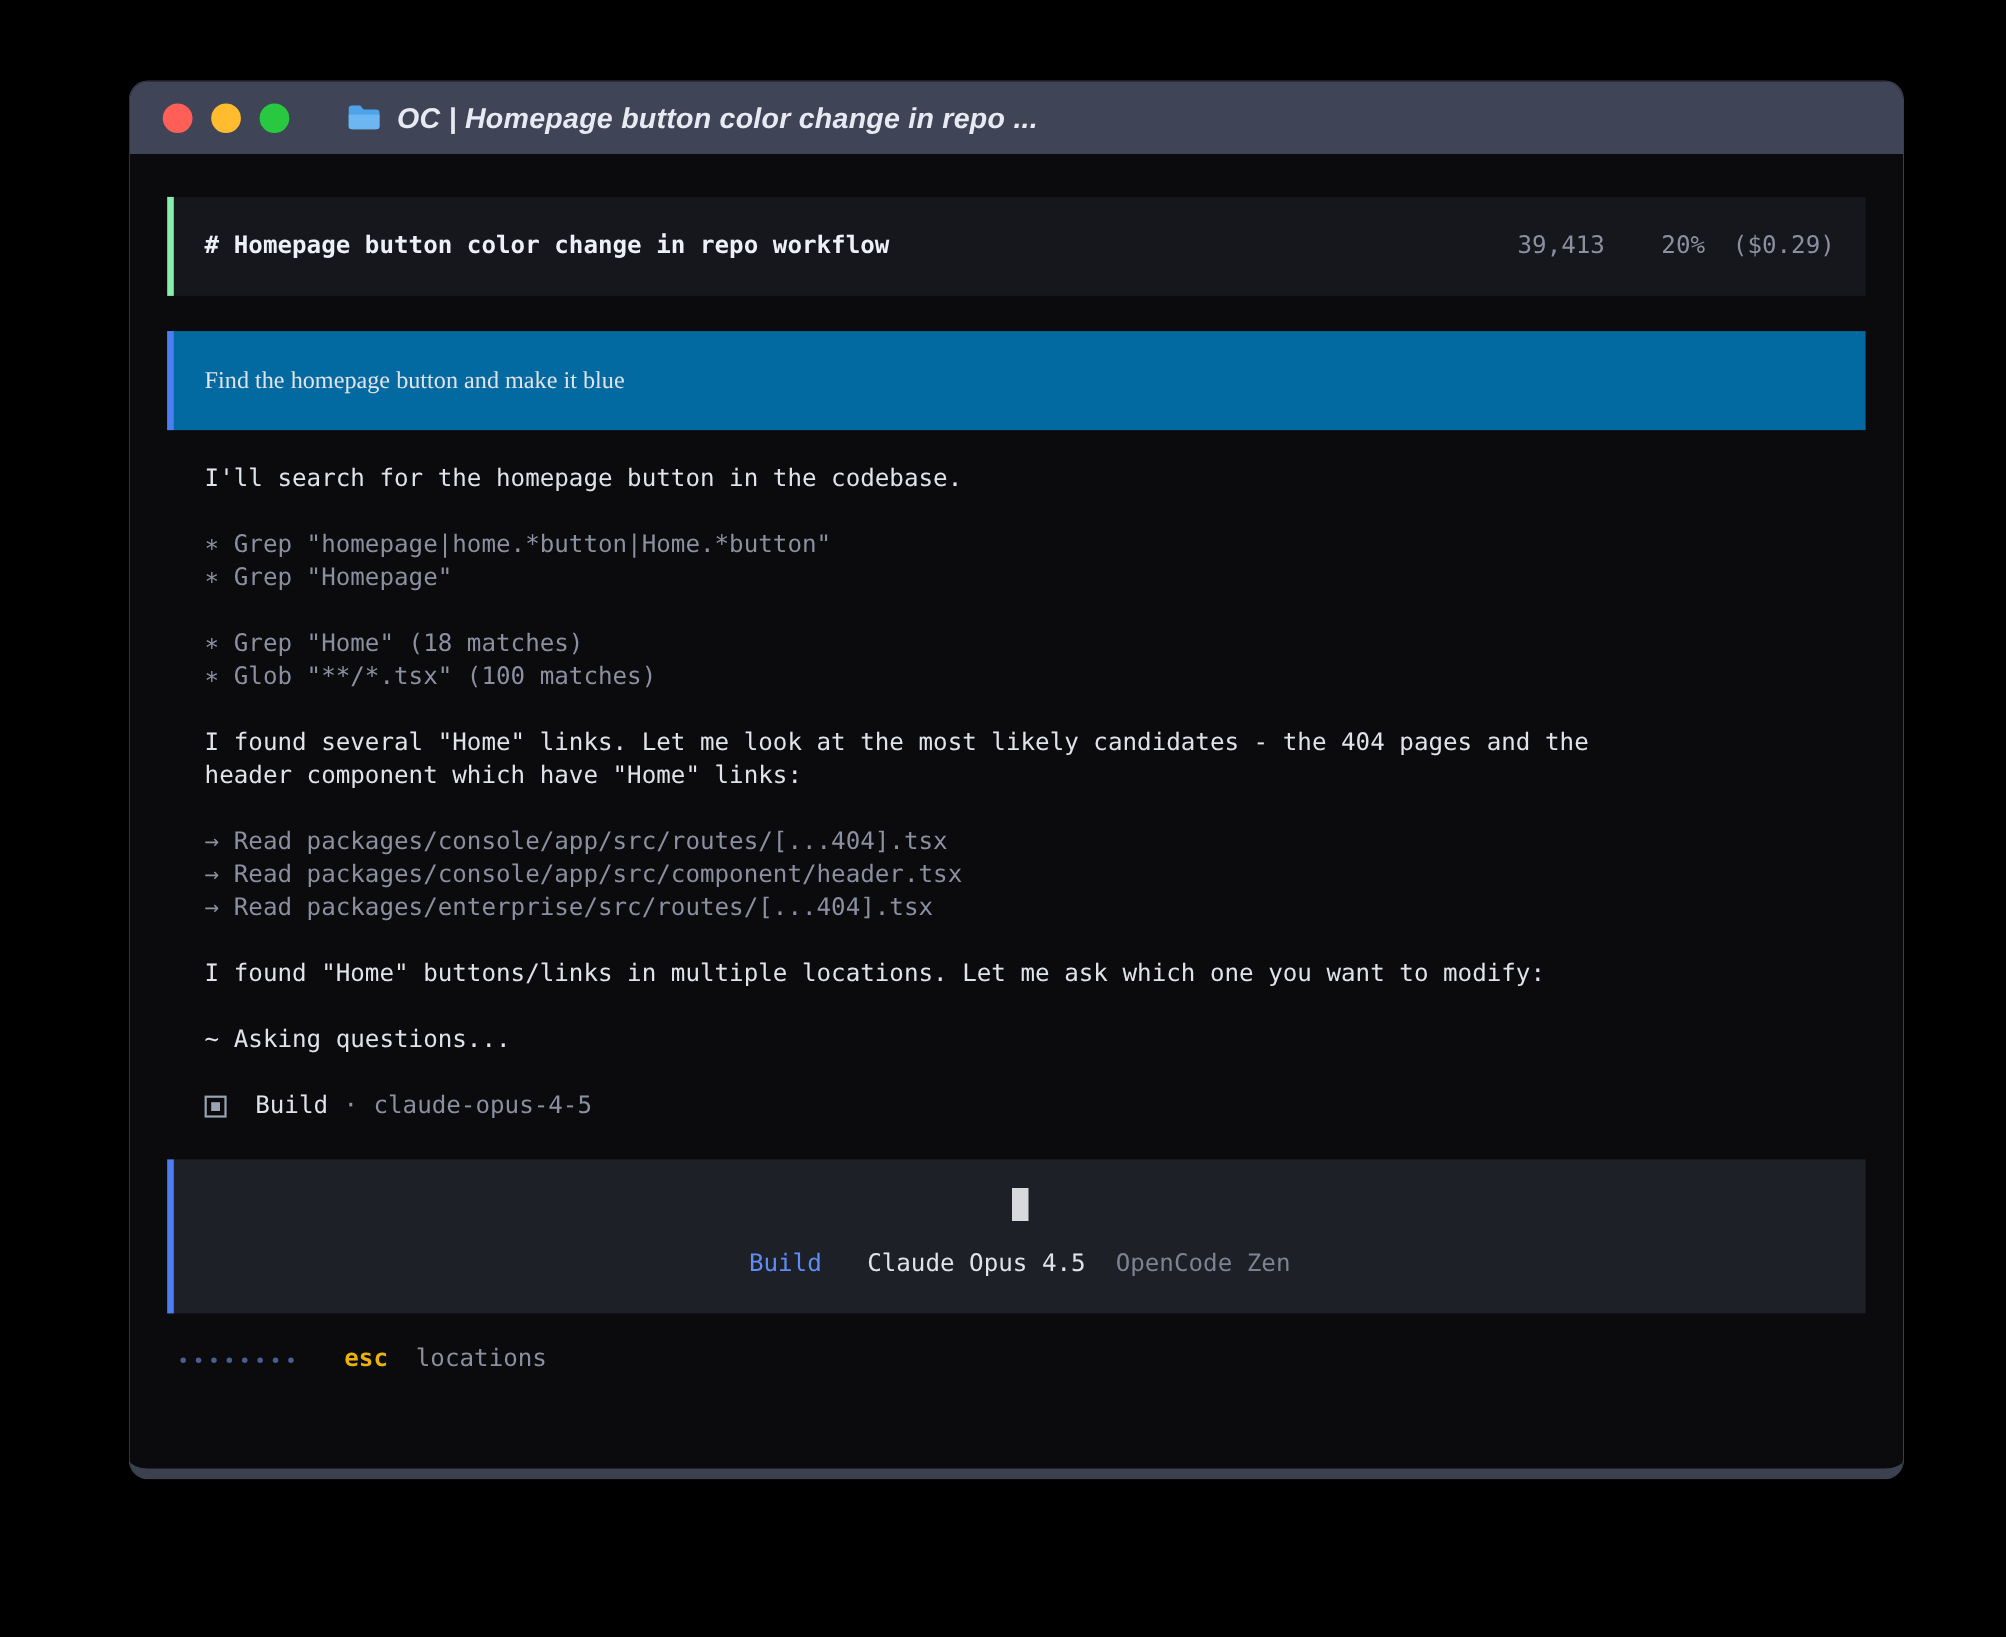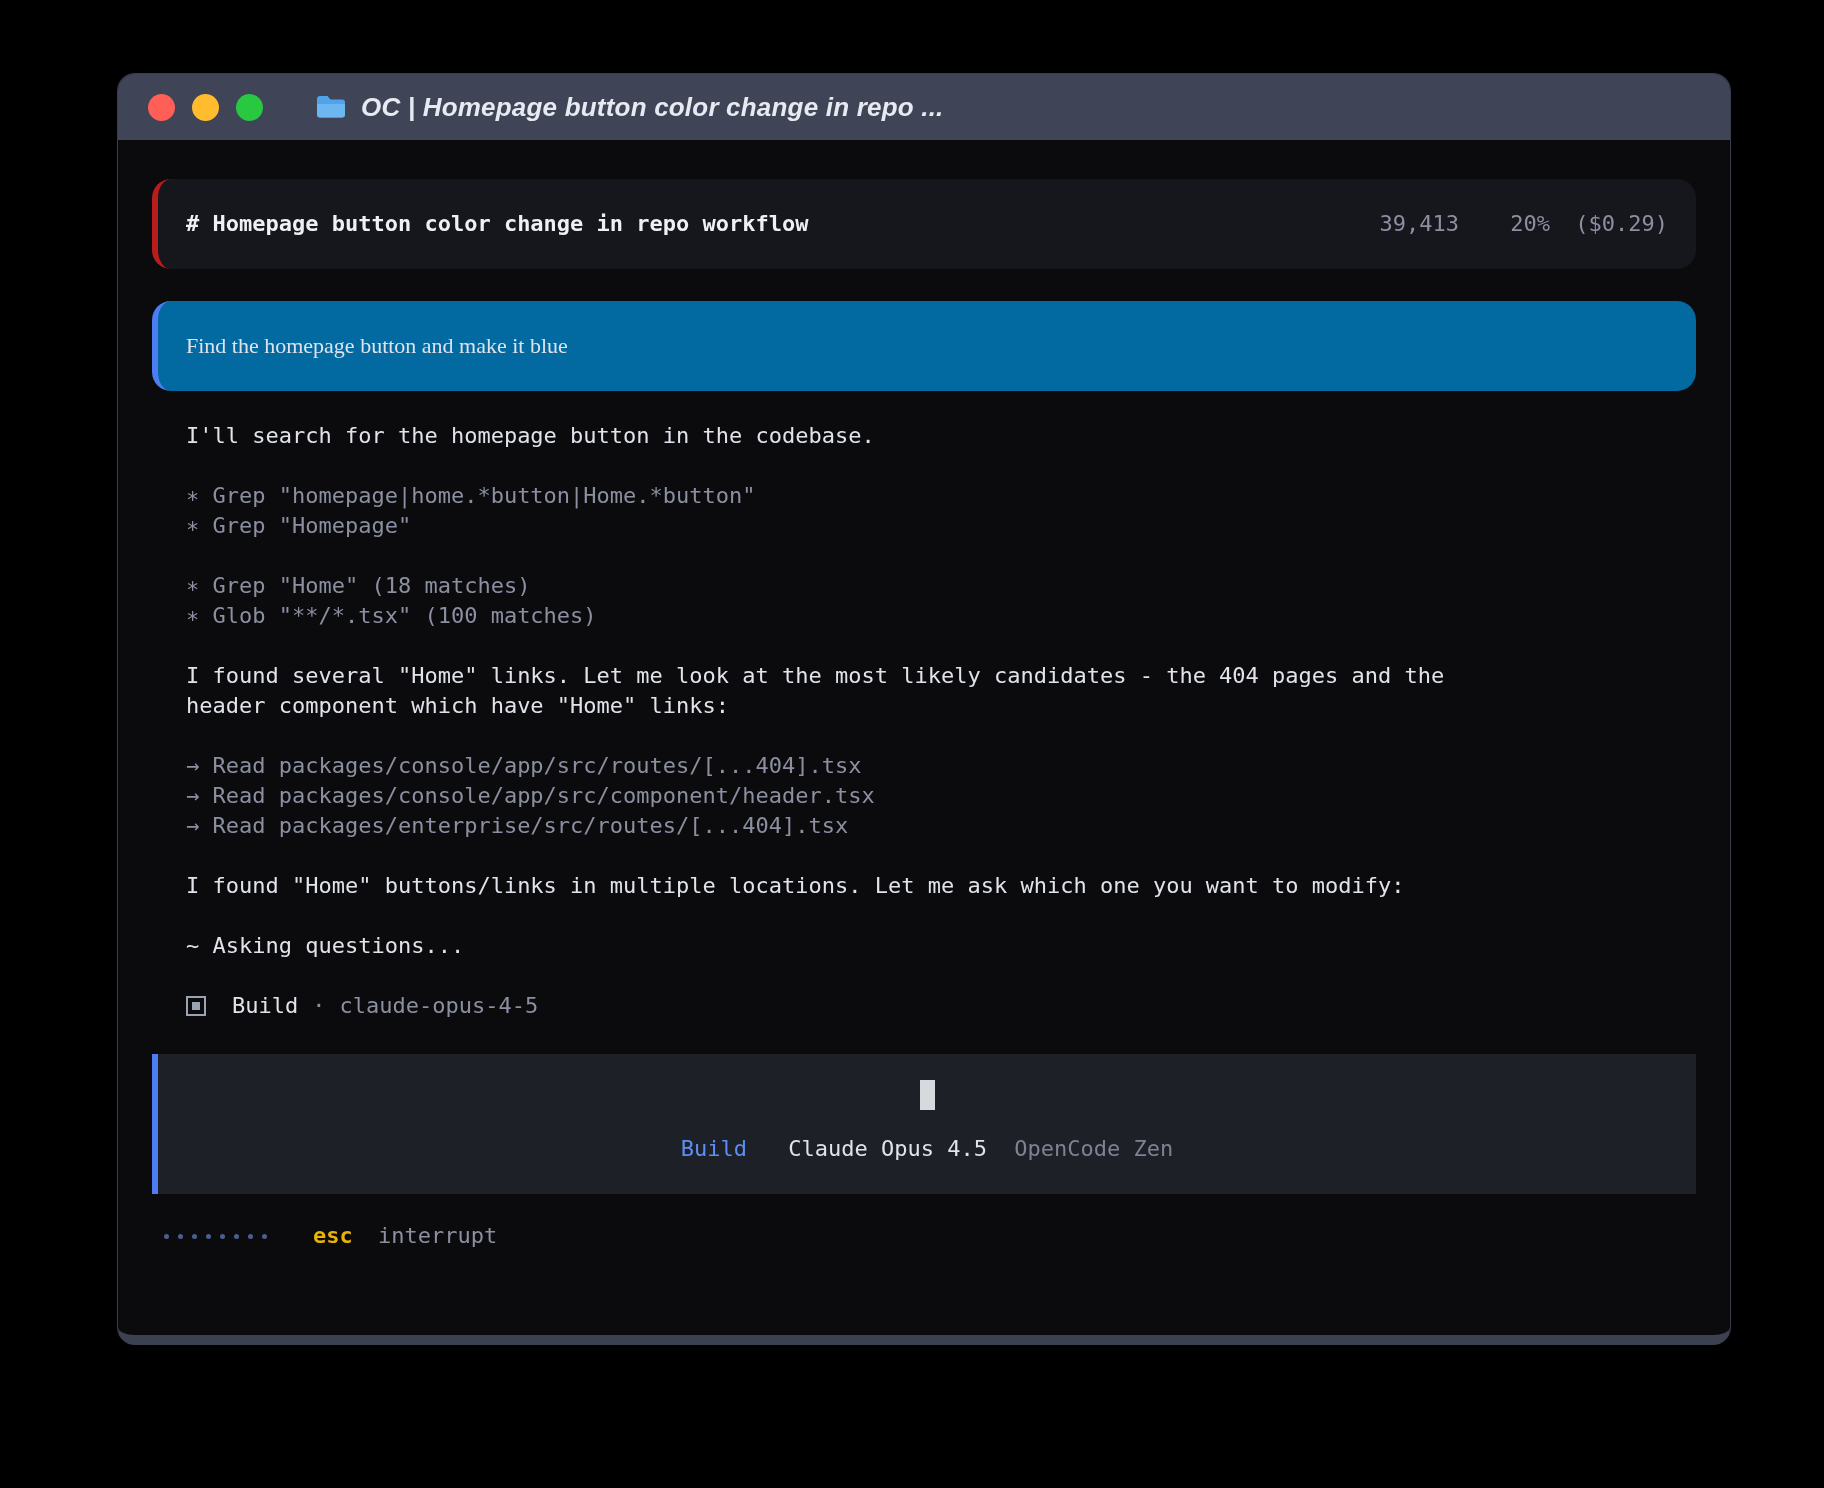--- a/index.html
+++ b/index.html
@@ -34,24 +34,23 @@
   .title-wrap { display:flex; align-items:center; gap:14px; margin-left:52px;font-style:italic; }
   .titlebar-title {
     font-family:"Liberation Sans", sans-serif;
     font-weight:bold; font-size:26px;
     color:#e7eaf2; letter-spacing:0.2px;
     white-space:nowrap;
   }
   
   .content { padding:39px 34px 0; height:1195px; font-size:22px; line-height:30px; }
   .block {
-    border-left:6px solid #b91c1c;
+    border-left:6px solid #86efac;
     padding:30px 28px;
     background:#16171c;
-    border-radius:19px;
   }
   .session-header { display:flex; justify-content:space-between; align-items:center; }
   .session-title { color:#edf0f6; font-weight:bold; white-space:nowrap; }
   .session-stats { color:#8b8fa0; white-space:nowrap; }
   .session-stats .pct  { margin-left:38px; }
   .session-stats .cost { margin-left:12px; }
   .user-block {
     margin-top:32px;
     background:#0369a1;
     border-left-color:#4d7df2;
@@ -187,18 +186,18 @@
           <span class="dot"></span>
           <span class="dot"></span>
           <span class="dot"></span>
         <span class="dot"></span>
           <span class="dot"></span>
           <span class="dot"></span>
           <span class="dot"></span>
       </span>
       <span class="shortcut" style="margin-left:0;">
         <span class="key">esc</span>
-        <span class="label">interrupt</span>
+        <span class="label">locations</span>
       </span>
     </div>
 
   </div>
 </div>
 
 </body></html>

